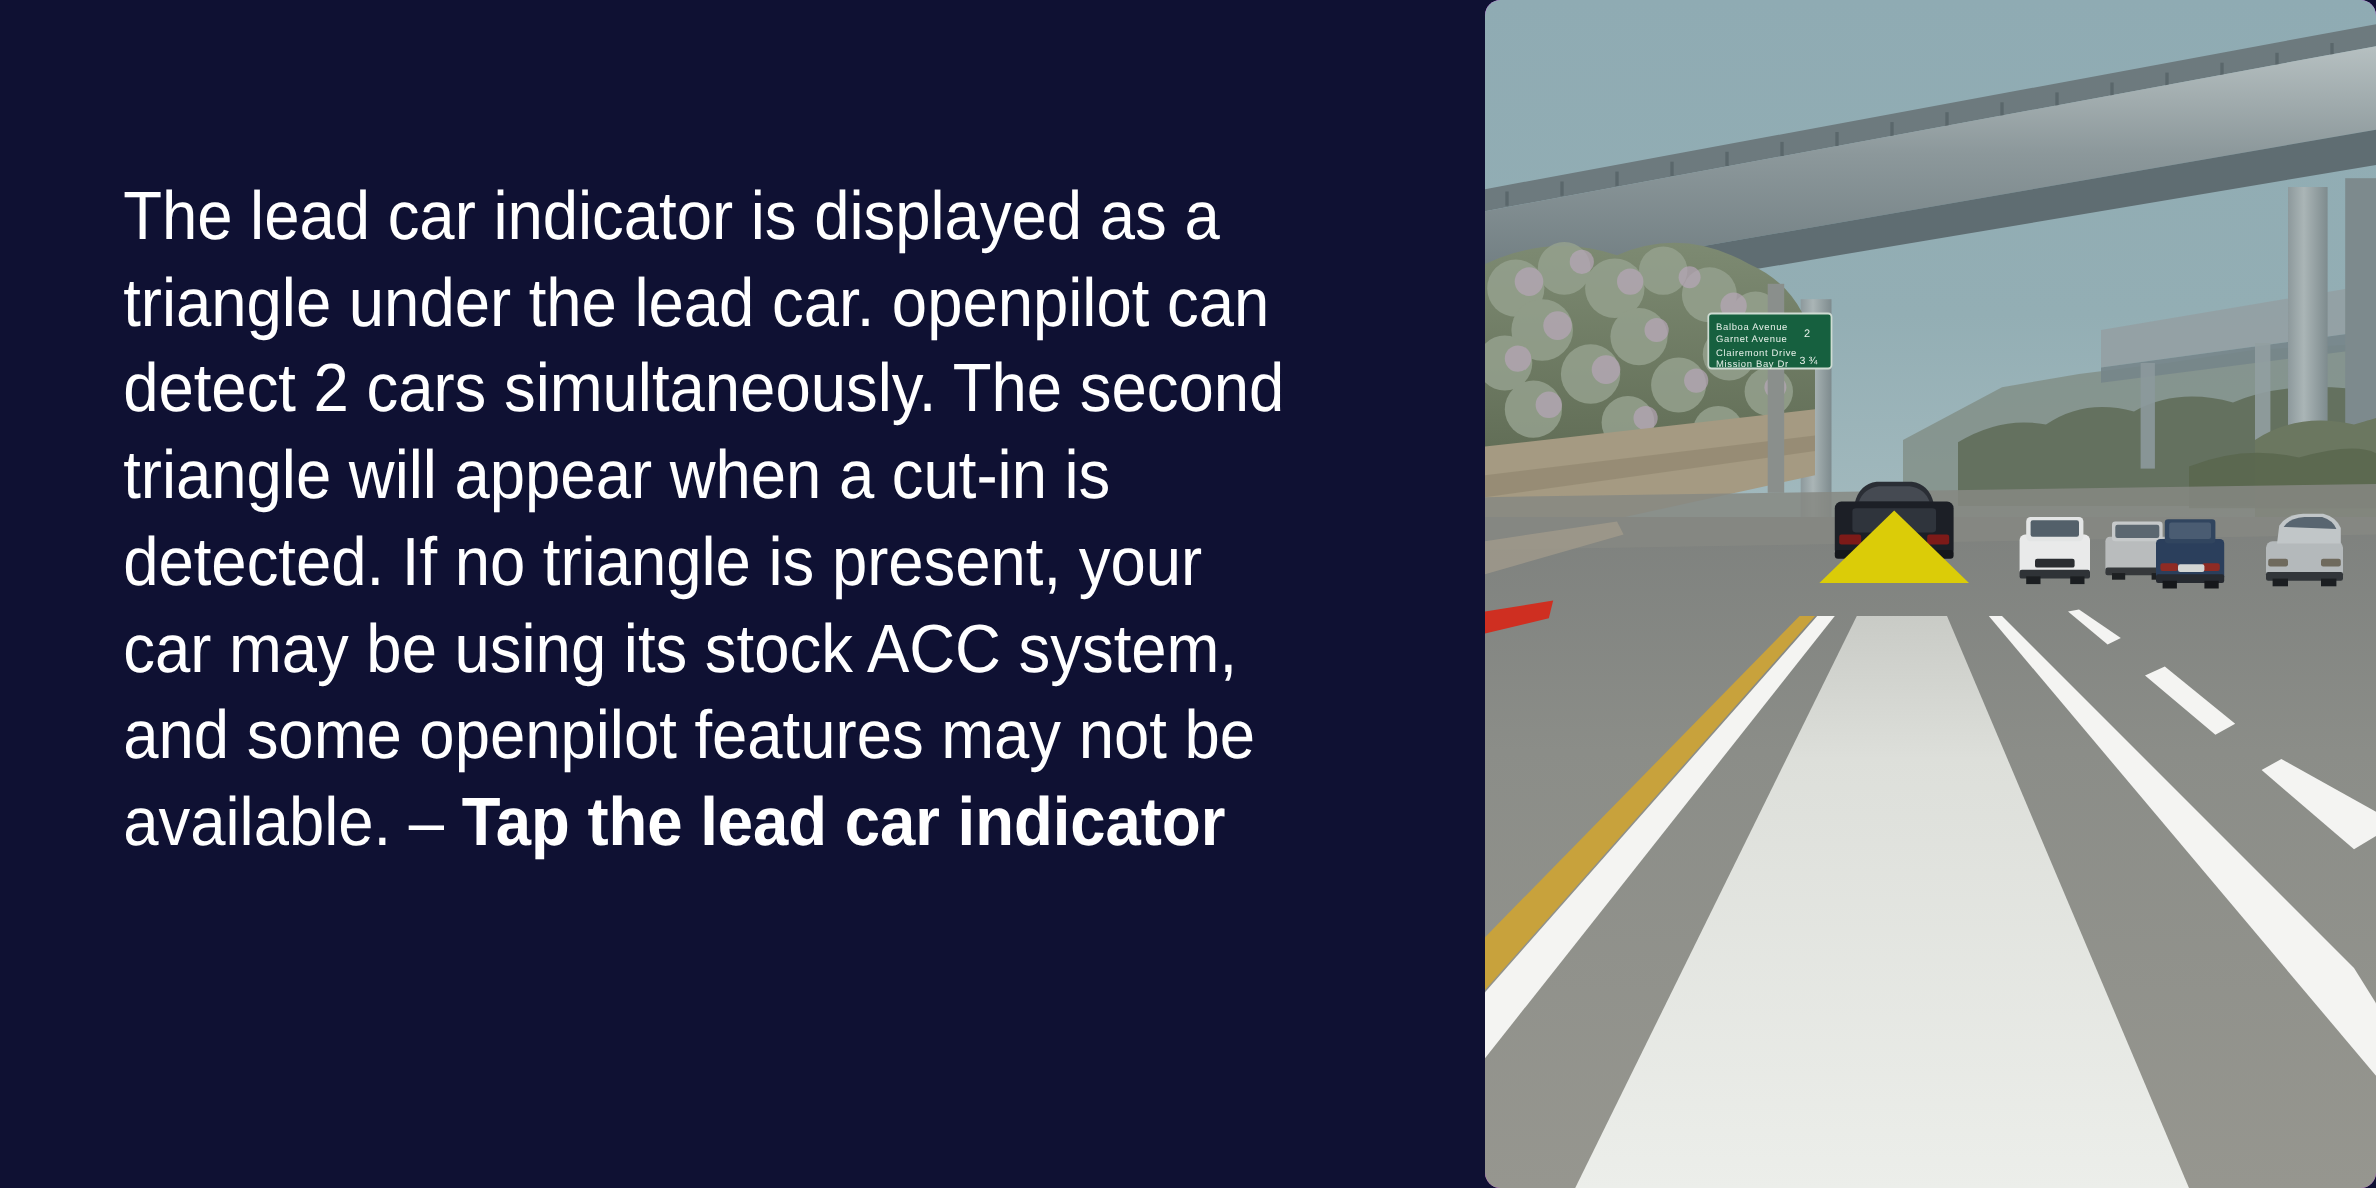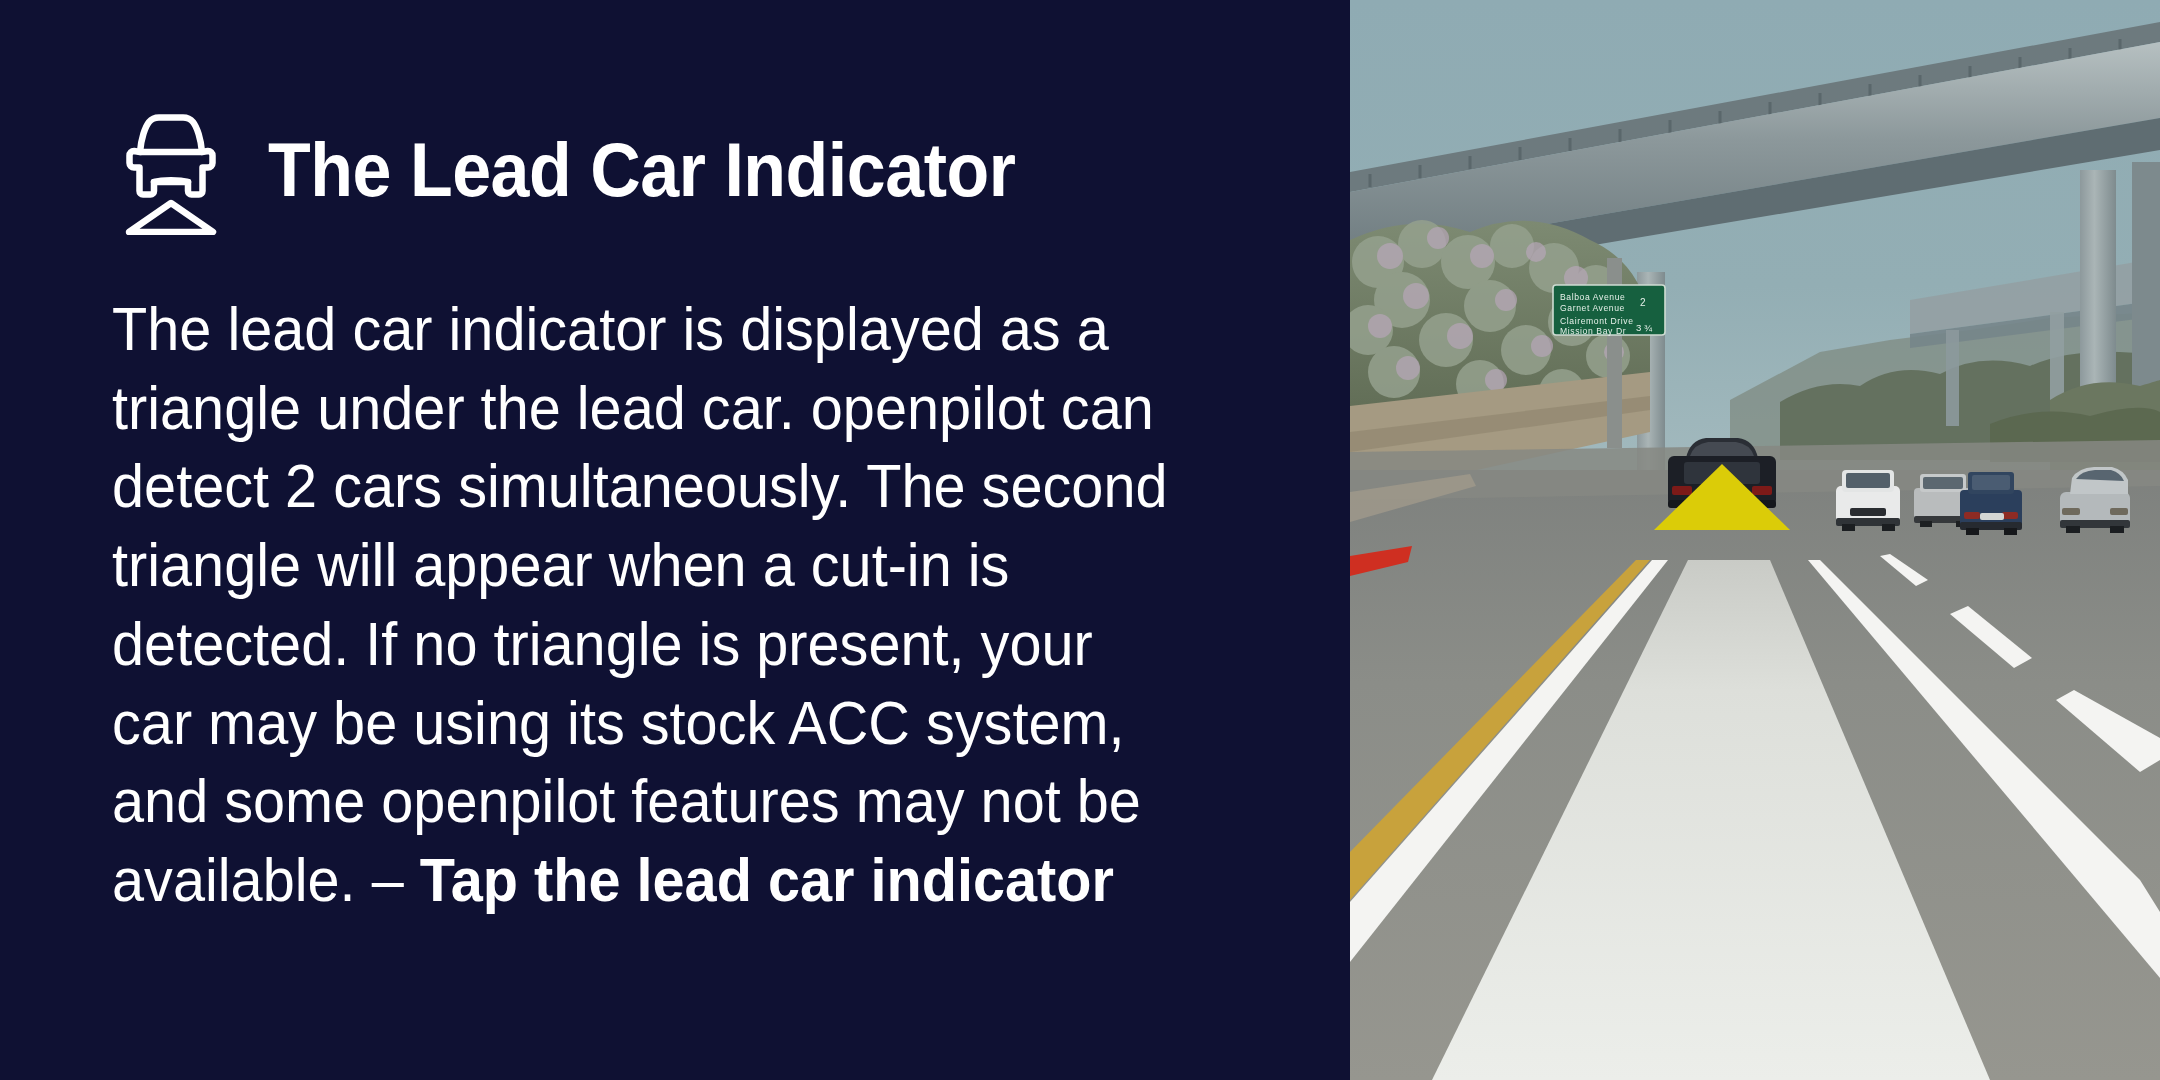--- a/index.html
+++ b/index.html
@@ -77,61 +77,38 @@
   }
 
   
   .photo-panel {
     position: relative;
     width: 810px;
     height: 1080px;
     flex: 0 0 810px;
     overflow: hidden;
     background: #d946ef;
+    border-radius: 14px;
   }
 
   .photo-svg {
     position: absolute;
     inset: 0;
     width: 810px;
     height: 1080px;
     display: block;
   }
 </style>
 </head>
 <body>
 
 <div class="screen">
 
   <section class="info-panel">
 
-    <div class="header-row">
-
-      <svg class="lead-car-icon" viewBox="0 0 118 130" fill="none" stroke="#ffffff" stroke-width="6.5" stroke-linecap="round" stroke-linejoin="round">
-
-        <path d="M22 46 L28 47 C29 34 33 22 37 17 C39.5 14 43 12.5 47 12.5 L71 12.5
-                 C75 12.5 78.5 14 81 17 C85 22 89 34 90 47 L96 46
-                 C98.5 46 100.5 48 100.5 50.5 L100.5 58
-                 C100.5 60.5 98.5 62.5 96 62.5 L90.5 62.5
-                 L90.5 86 C90.5 88 89 89.5 87 89.5 L79.5 89.5
-                 C77.5 89.5 76 88 76 86 L76 77
-                 L42 77 L42 86 C42 88 40.5 89.5 38.5 89.5 L31 89.5
-                 C29 89.5 27.5 88 27.5 86 L27.5 62.5 L22 62.5
-                 C19.5 62.5 17.5 60.5 17.5 58 L17.5 50.5
-                 C17.5 48 19.5 46 22 46 Z"></path>
-
-        <path d="M28.5 47 L89.5 47"></path>
-
-        <path d="M42 77 C50 74.5 68 74.5 76 77"></path>
-
-        <path d="M59 98 L101 127 L17 127 Z"></path>
-      </svg>
-
-      <h1 class="title">The Lead Car Indicator</h1>
-    </div>
 
     <p class="body-text"><span>The lead car indicator is displayed as a triangle under the lead car. openpilot can detect 2 cars simultaneously. The second triangle will appear when a cut-in is detected. If no triangle is present, your car may be using its stock ACC system, and some openpilot features may not be available. – </span><span class="cta">Tap the lead car indicator</span></p>
   </section>
 
   <section class="photo-panel">
     <svg class="photo-svg" viewBox="0 0 810 1080" preserveAspectRatio="none">
       <defs>
         <linearGradient id="skyGrad" x1="0" y1="0" x2="0" y2="1">
           <stop offset="0%" stop-color="#8fabb3"></stop>
           <stop offset="55%" stop-color="#93aeb4"></stop>

